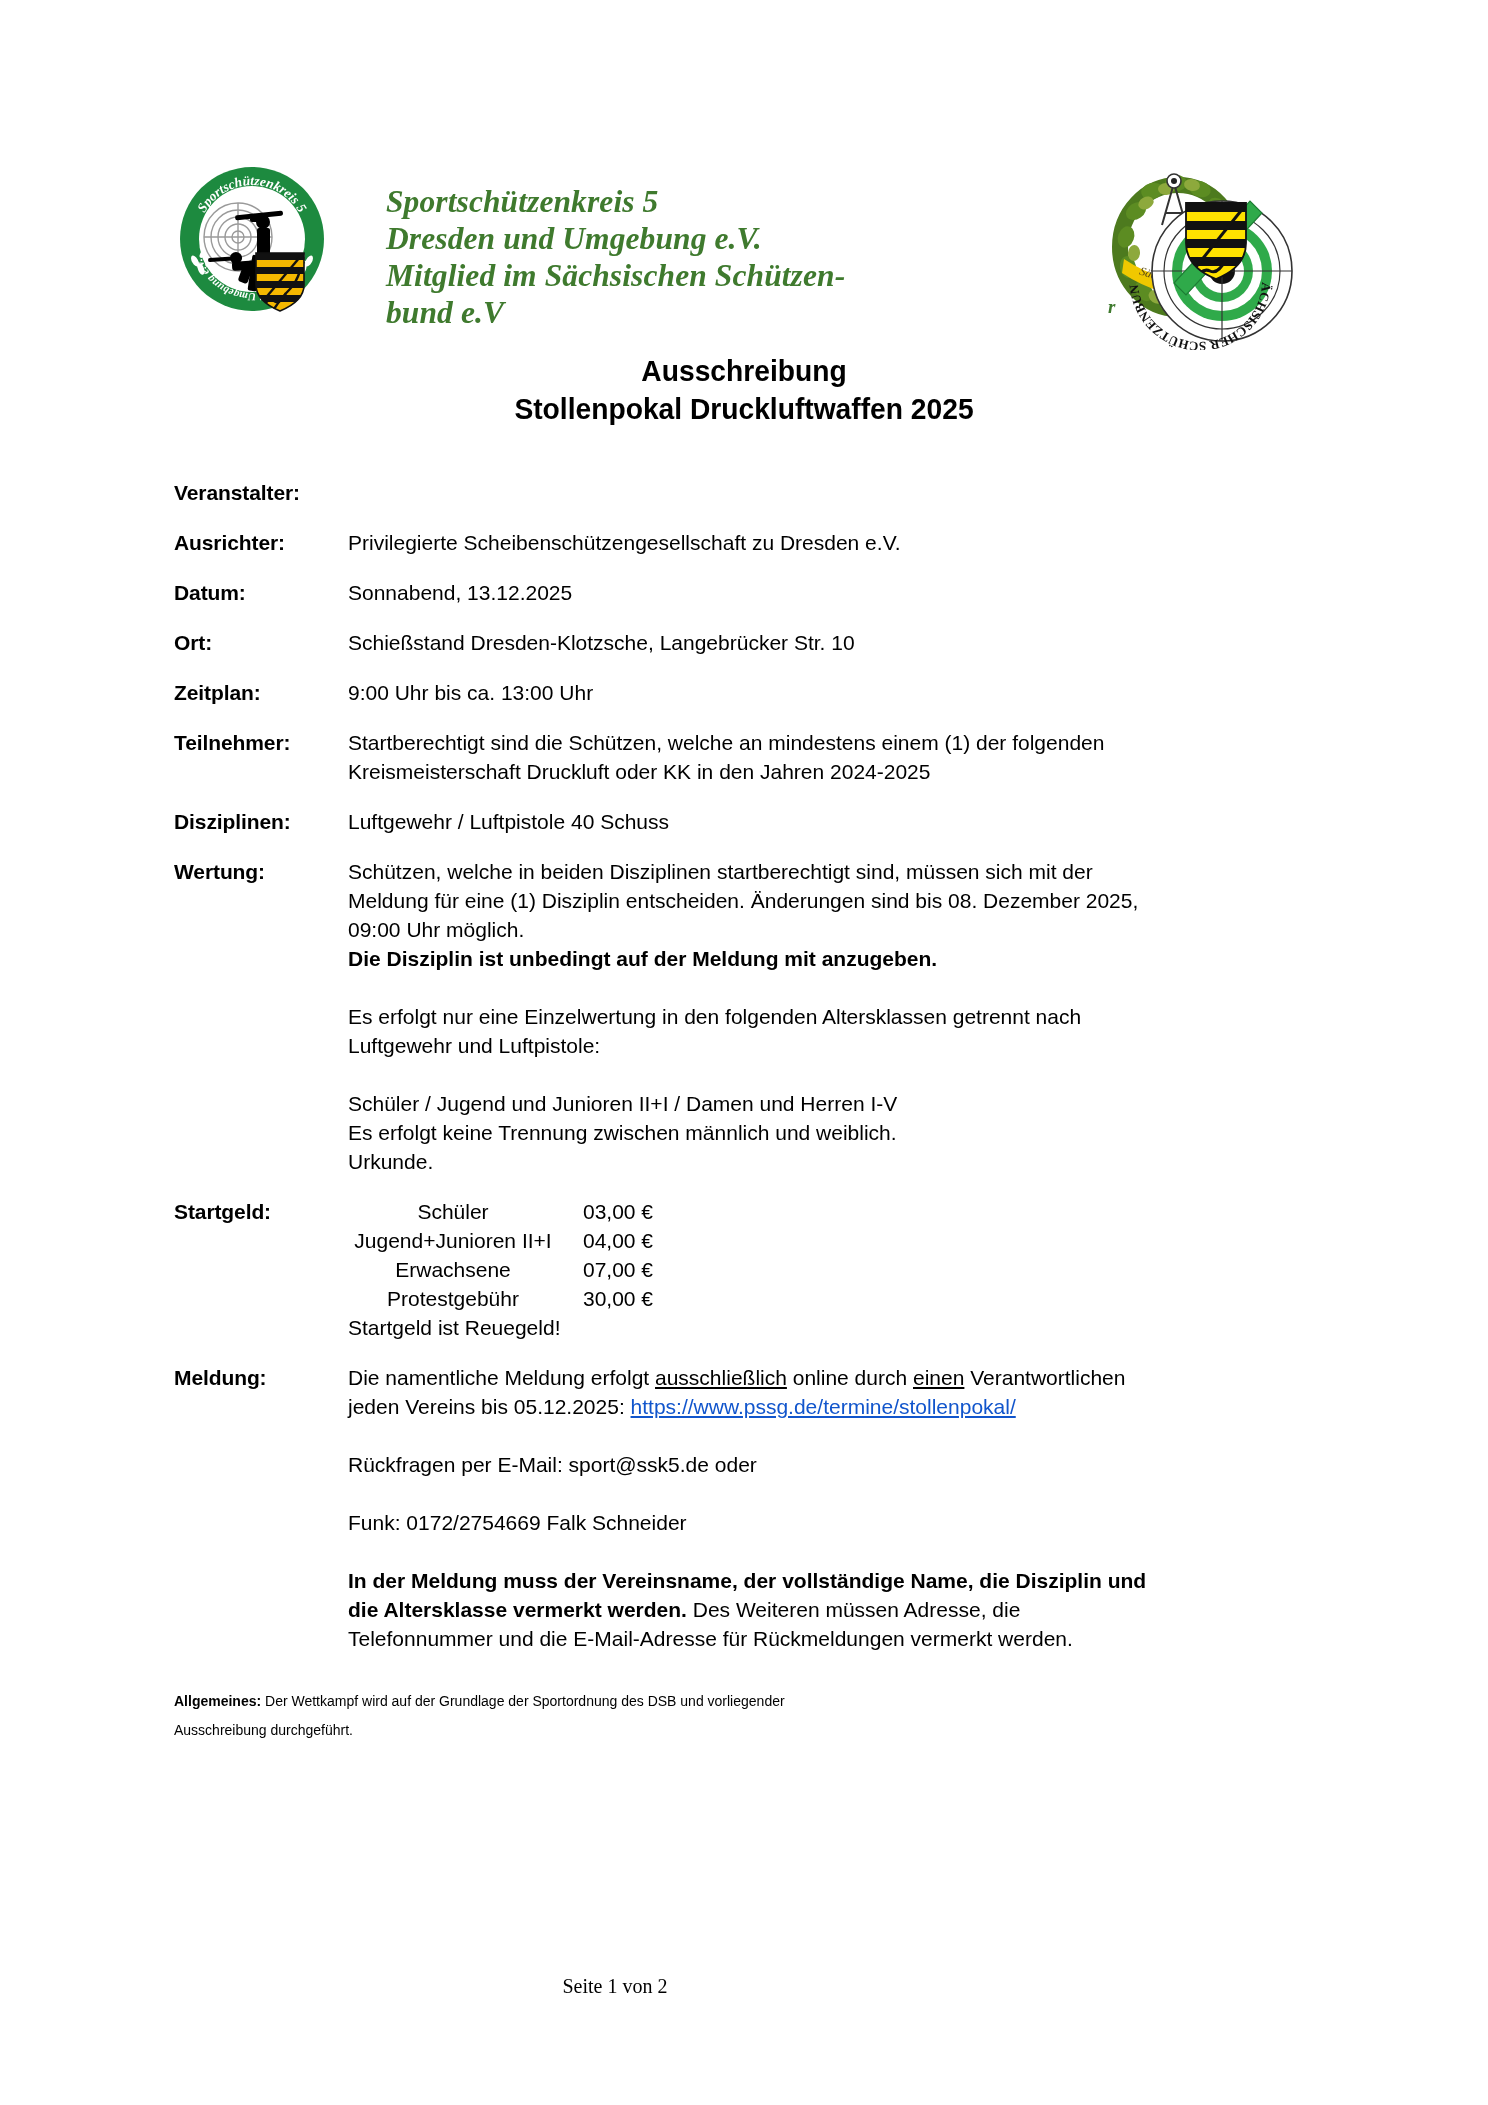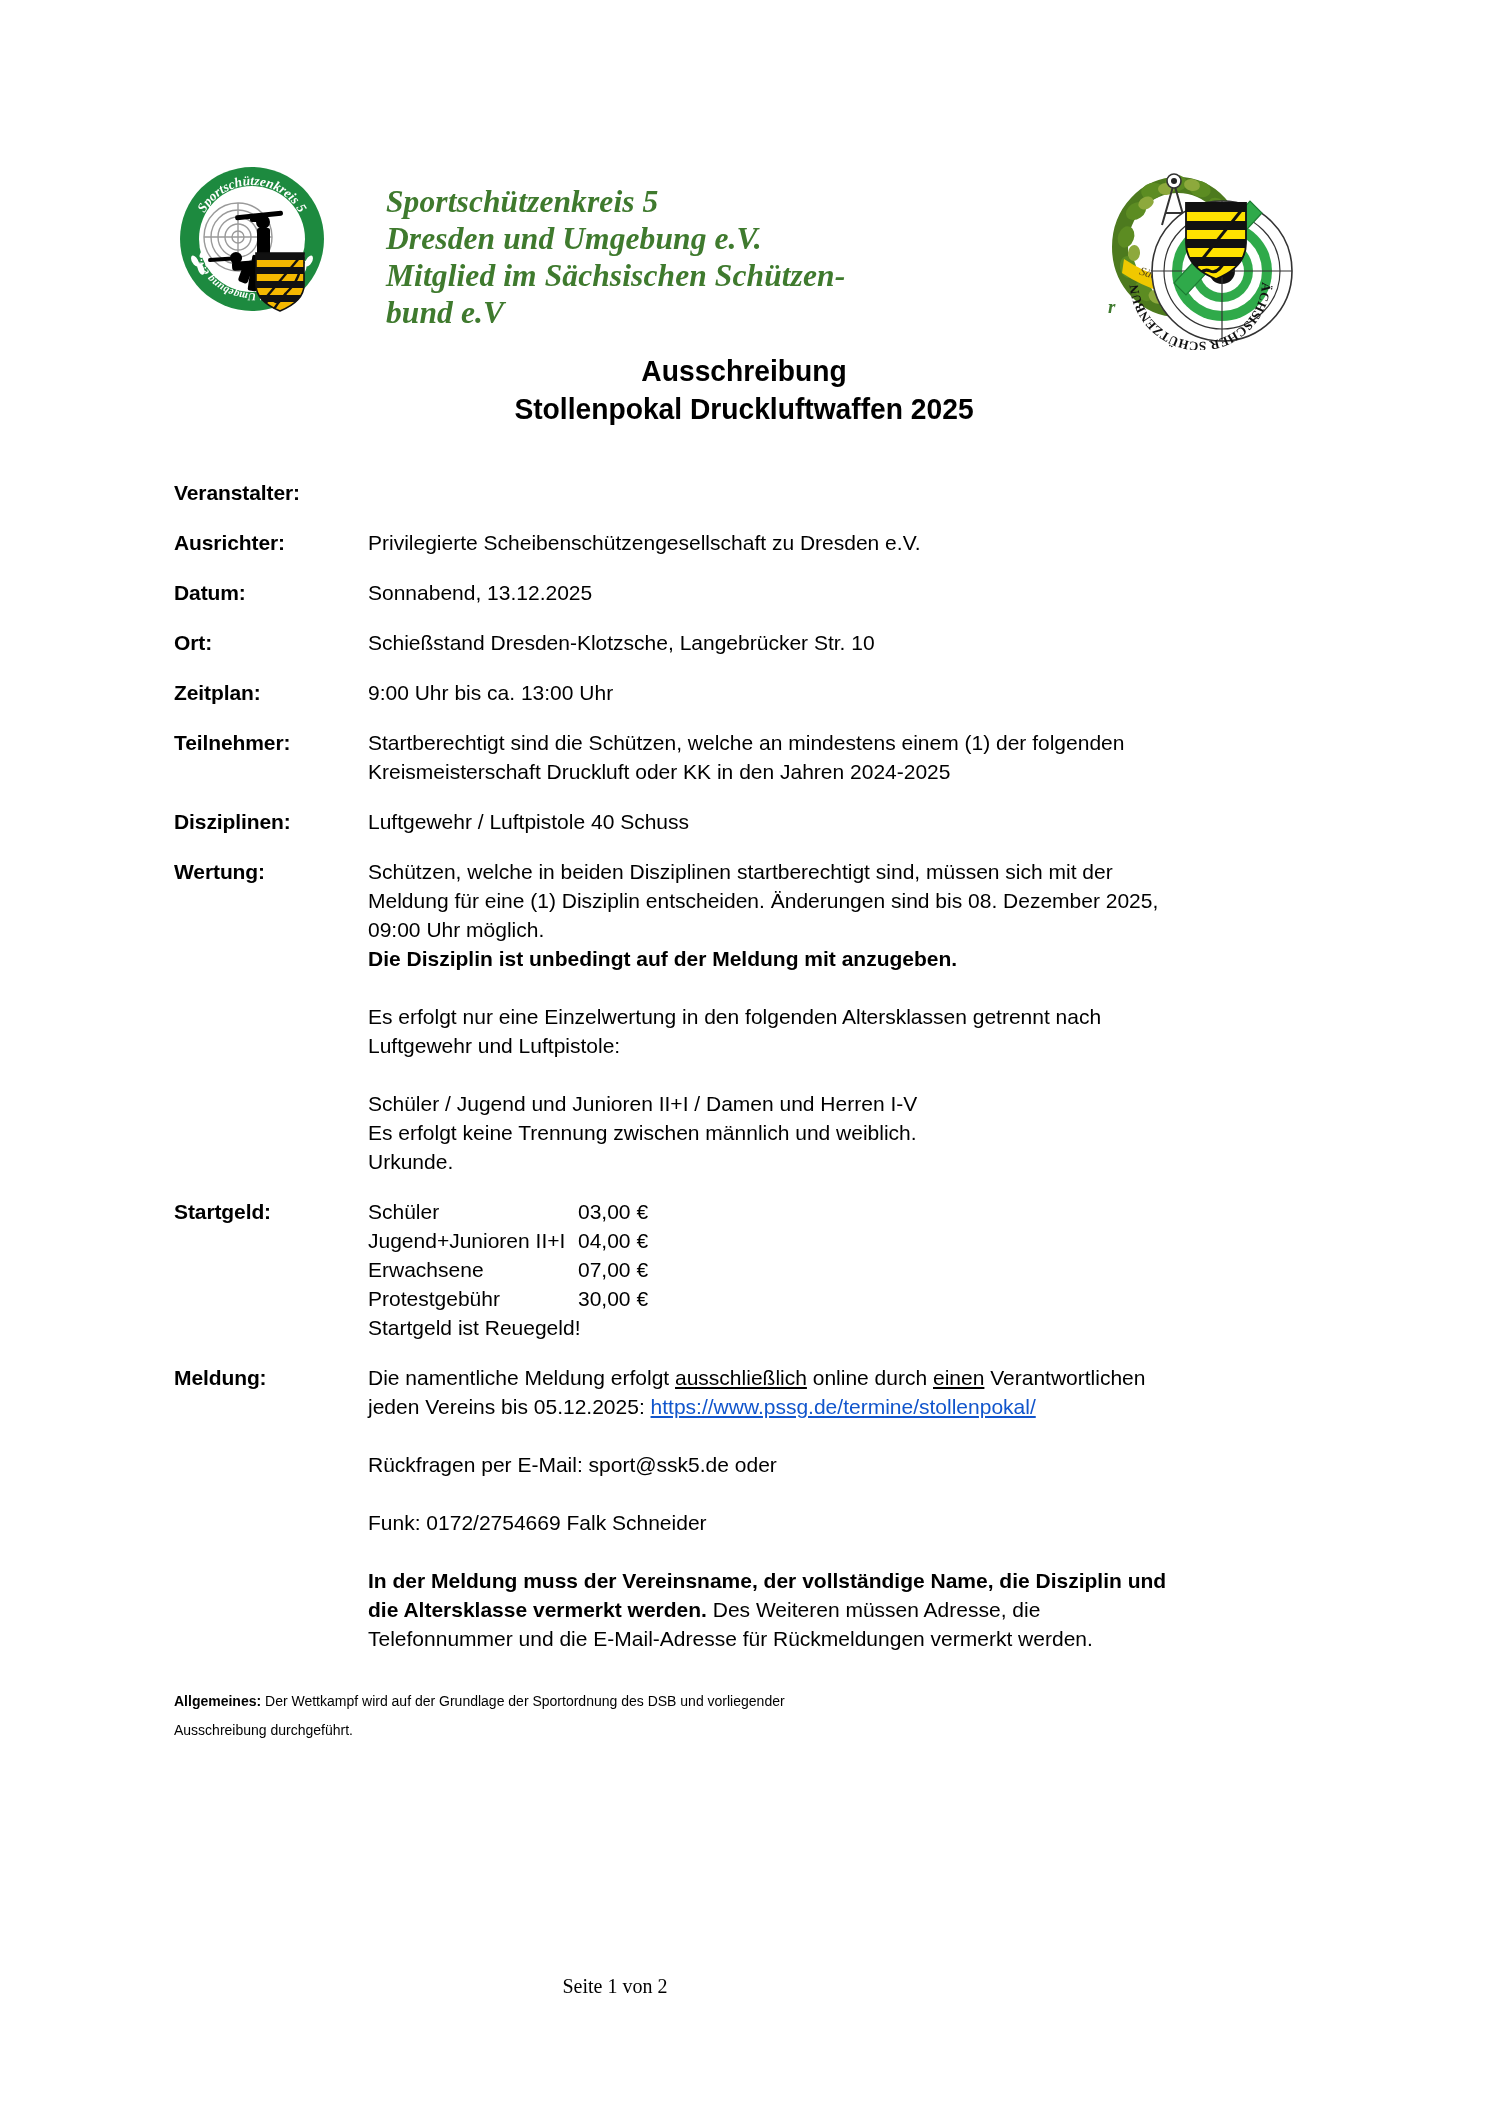--- a/index.html
+++ b/index.html
@@ -84,21 +84,20 @@
     left: 174px;
     top: 478px;
     width: 1140px;
     font-size: 21px;
     line-height: 29px;
   }
   .row {
     display: flex;
     align-items: flex-start;
     margin-bottom: 21px;
-    gap: 20px;
   }
   .label {
     width: 174px;
     flex: 0 0 174px;
     font-weight: bold;
     font-size: 21px;
     letter-spacing: -0.1px;
   }
   .value {
     flex: 1 1 auto;
@@ -113,20 +112,21 @@
   .b { font-weight: bold; margin-top: 16px; }
   .u { text-decoration: underline; }
   a.link {
     color: #1155cc;
     text-decoration: underline;
   }
 
   
   .fee-table {
     border-collapse: collapse;
+    text-align: center;
   }
   .fee-table td {
     padding: 0;
     font-size: 21px;
     line-height: 29px;
     vertical-align: top;
   }
   .fee-name { width: 210px; }
   .fee-amt { width: 120px; }
 

